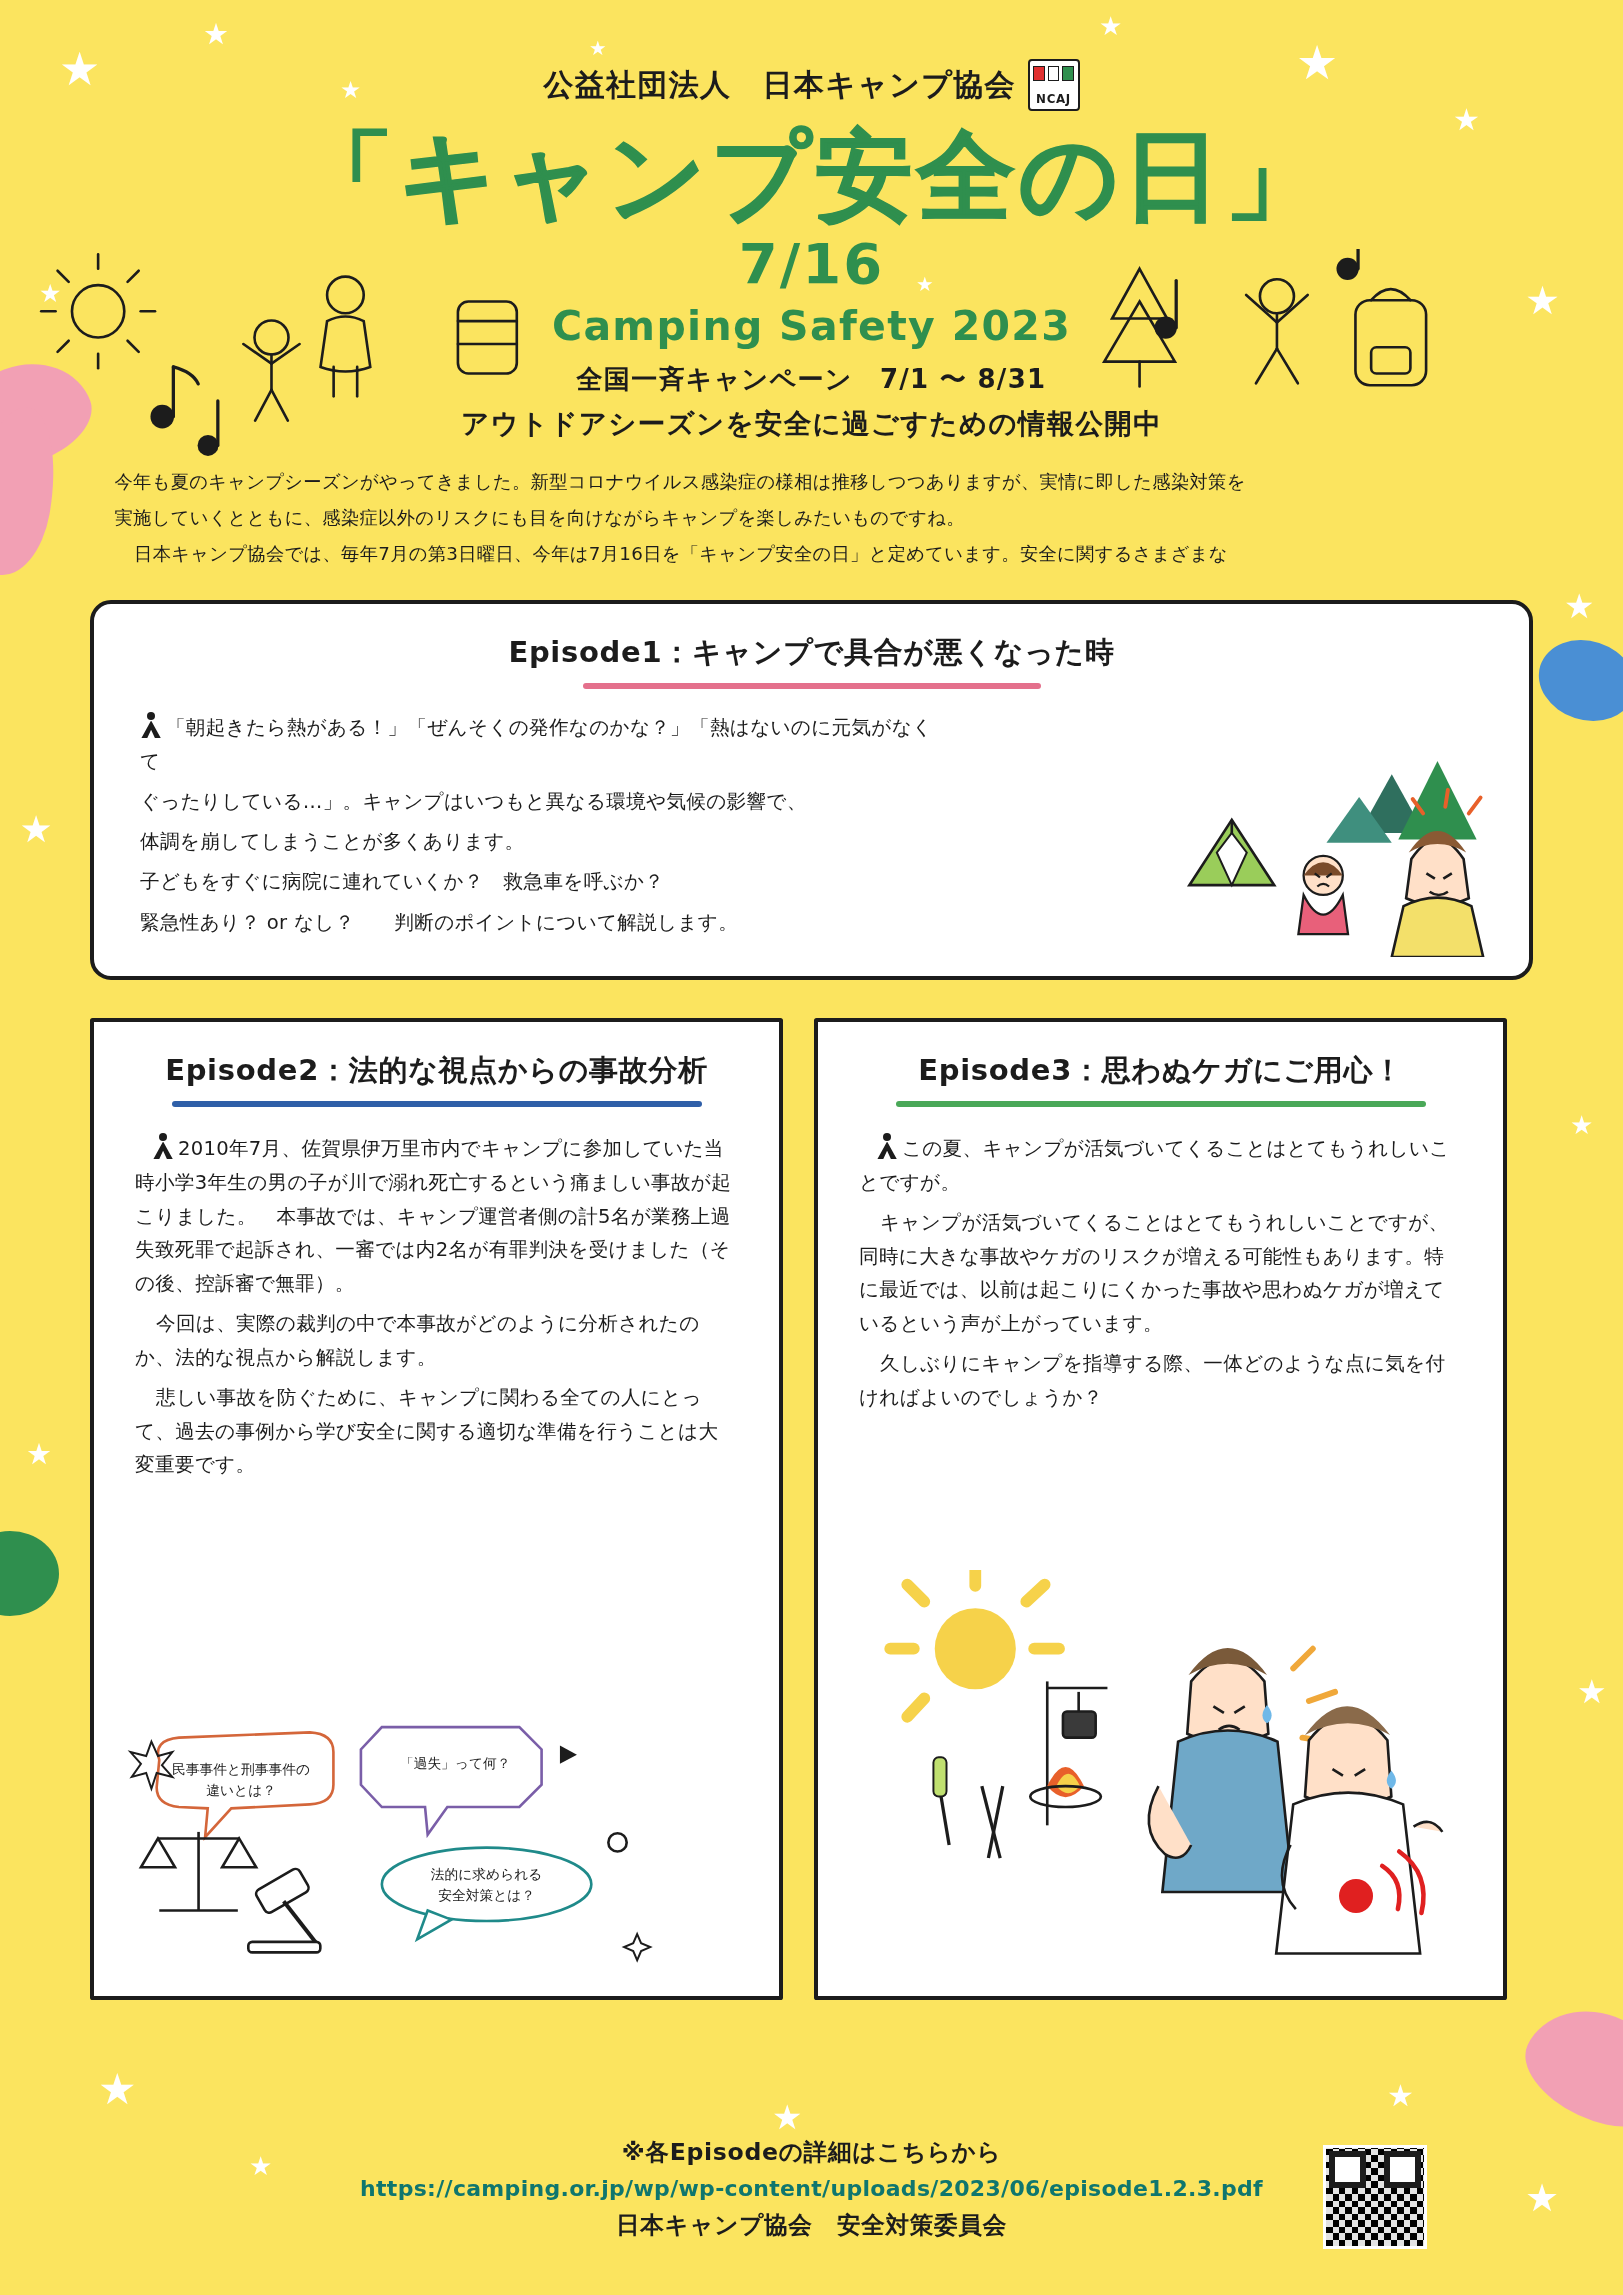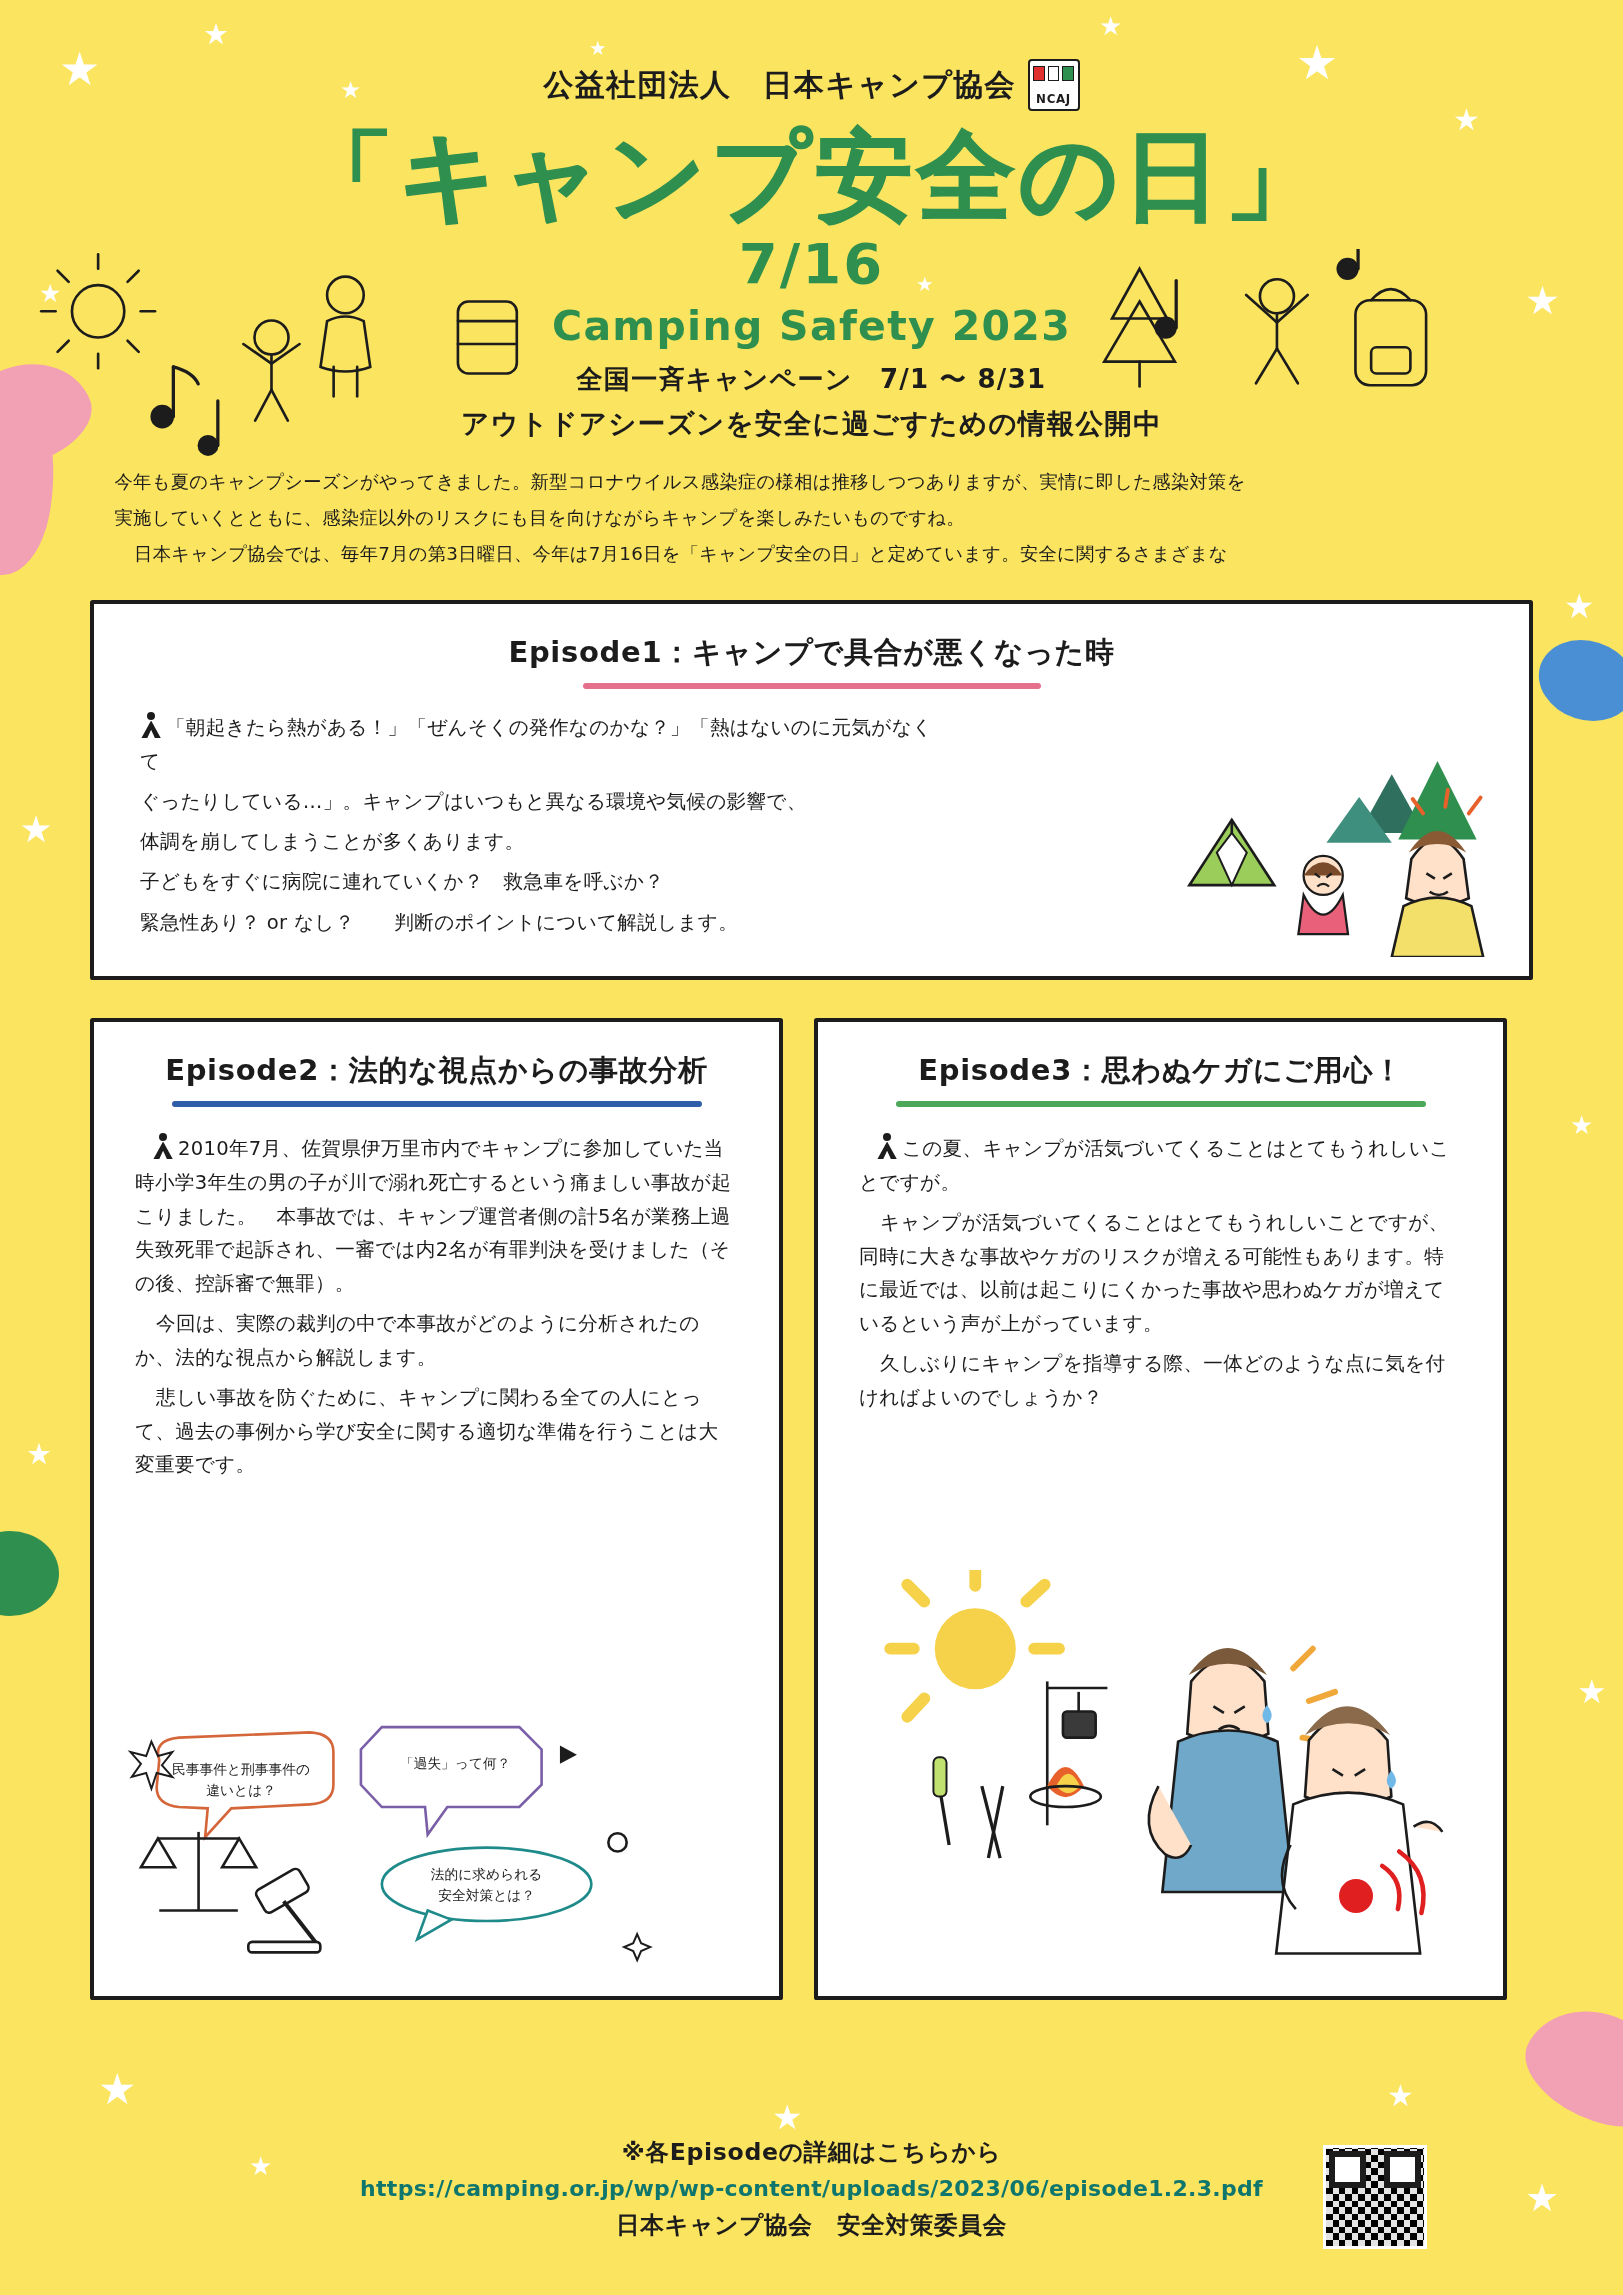--- a/index.html
+++ b/index.html
@@ -202,20 +202,21 @@
     top: 8.5px; left: 1.3px;
     width: 19.6px; height: 17.7px;
     background: #1c1c1c;
     clip-path: polygon(50% 0%, 100% 100%, 70% 100%, 50% 52%, 30% 100%, 0% 100%);
   }
 
   
   #panel1 {
     height: 380px;
     padding: 0;
+    border-radius: 21px;
   }
   #panel1 .p1-body {
     padding: 22px 46px 0 46px;
     width: 903px;
     box-sizing: border-box;
   }
   .p1-illus {
     position: absolute;
     right: 26px;
     bottom: 18.3px;

